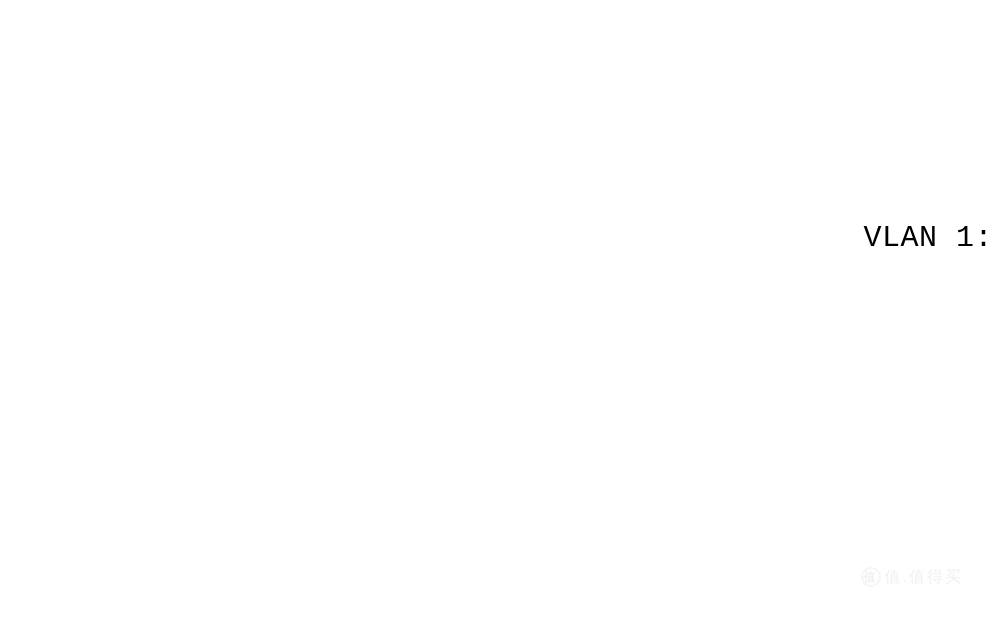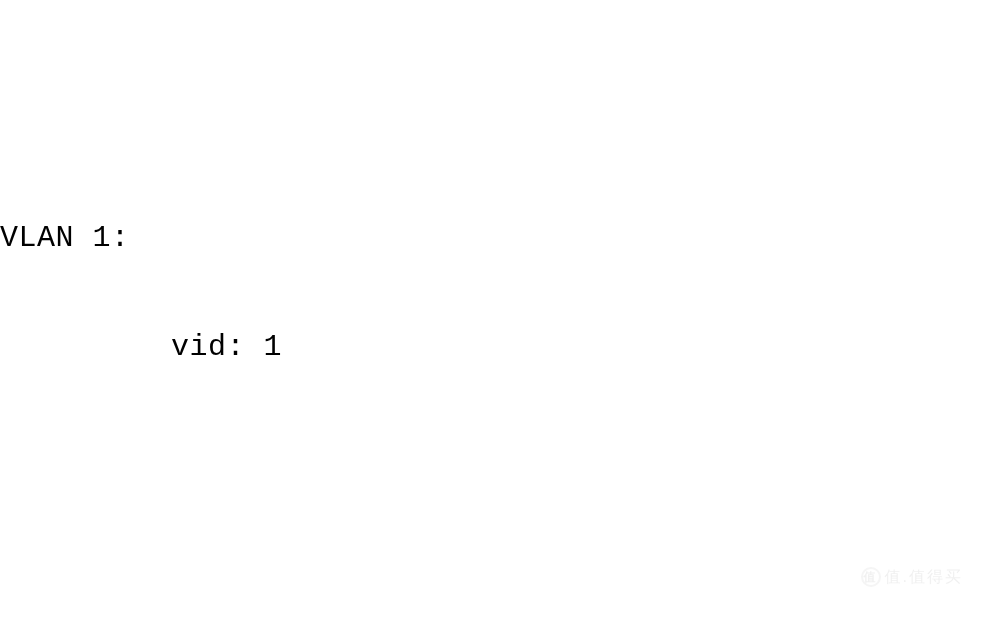--- a/index.html
+++ b/index.html
@@ -15,20 +15,21 @@
       color: #000000;
       padding: 0;
       white-space: pre;
       letter-spacing: 0.5px;
     }
     .terminal {
       padding: 0;
     }
     .line {
       display: block;
+      text-align: right;
     }
     .indent {
       padding-left: 9.5ch;
     }
     .watermark {
       position: fixed;
       bottom: 35px;
       right: 30px;
       opacity: 0.12;
       font-family: Arial, sans-serif;
@@ -51,21 +52,20 @@
       font-weight: bold;
     }
   </style>
 </head>
 <body>
 
 
 
 <div class="terminal">
   <span class="line">VLAN 1:</span>
-  <span class="line indent"><span>vid: </span><span>1</span></span>
   
   
   
   
   
   
   
   
   
   

